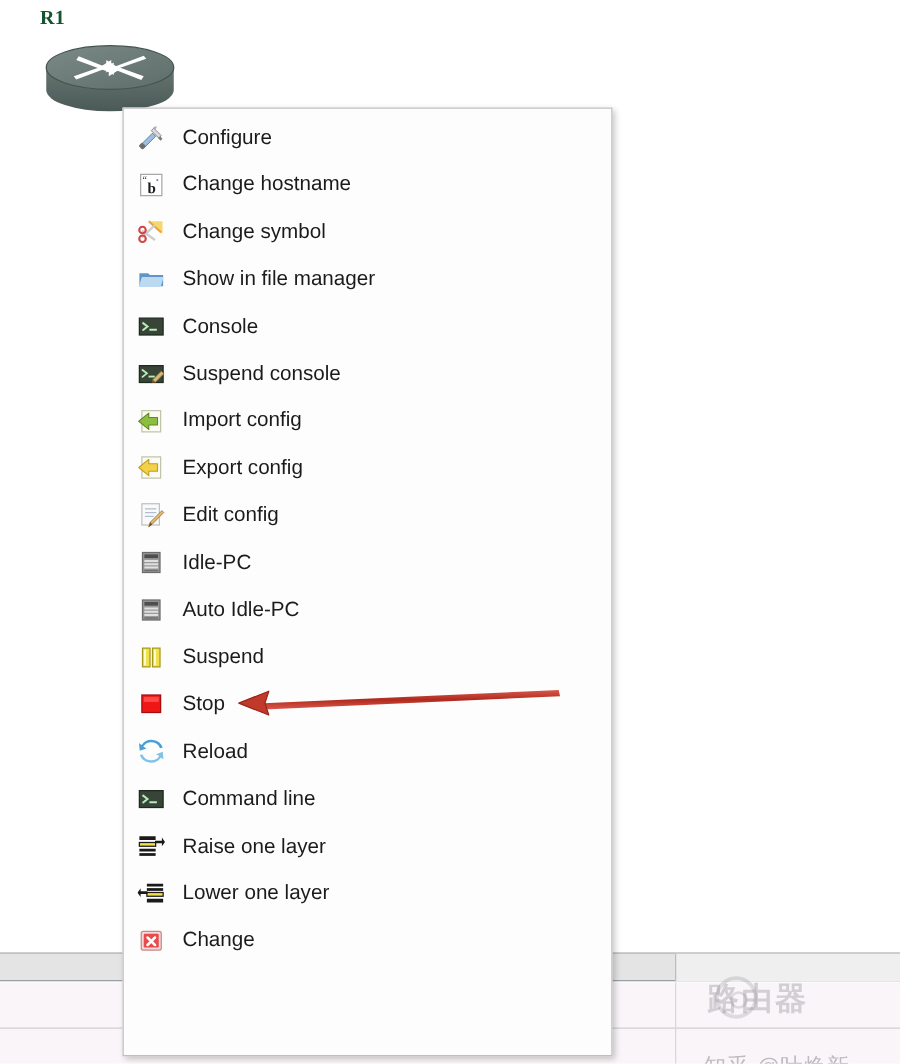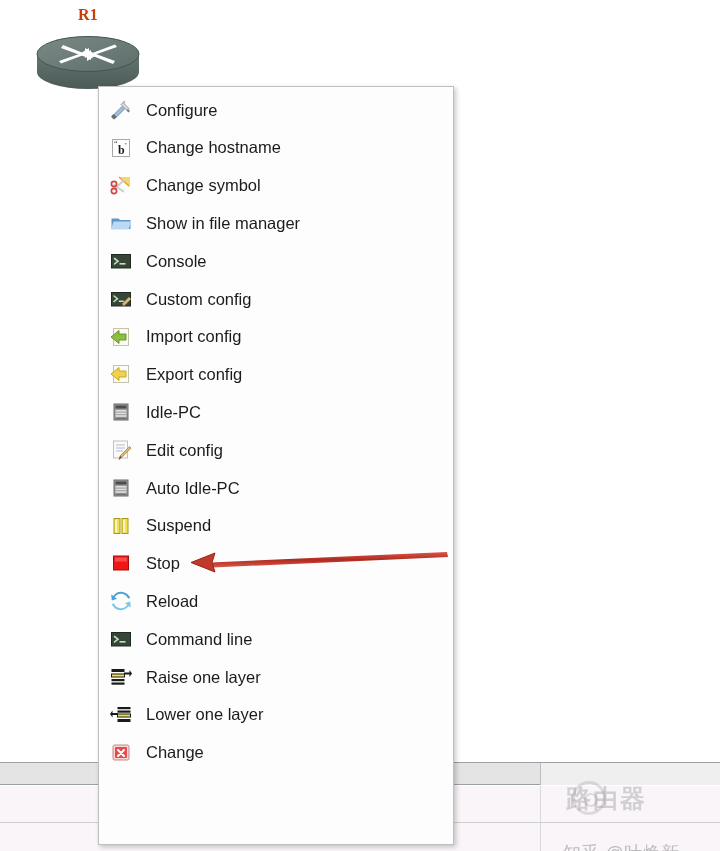--- a/index.html
+++ b/index.html
@@ -30,25 +30,24 @@
     left: 32px;
     top: 6px;
     width: 112px;
     height: 84px;
   }
   #router-label {
     position: absolute;
     left: 0;
     top: 0;
     width: 112px;
-    text-align: center;
     font-family: "Liberation Serif", serif;
     font-weight: bold;
     font-size: 16px;
-    color: #c2410c;
+    color: #14532d;
     letter-spacing: .3px;
   }
   #router-symbol {
     position: absolute;
     left: 1px;
     top: 22px;
     width: 110px;
     height: 62px;
   }
 
@@ -100,21 +99,21 @@
     width: 1px;
     height: 65px;
     background: #d8d8d8;
   }
 
   
   #context-menu {
     position: absolute;
     left: 98px;
     top: 86px;
-    width: 356px;
+    width: 392px;
     height: 759px;
     background: #fdfdfd;
     border: 1px solid #bfbfbf;
     box-shadow: 2px 2px 5px rgba(0,0,0,.22);
     box-sizing: border-box;
     padding: 4px 0 4px 0;
     z-index: 20;
   }
   .menu-item {
     display: flex;
@@ -302,21 +301,21 @@
     <div class="menu-item">
       <span class="mi-icon">
         <svg width="22" height="22" viewBox="0 0 22 22">
           <rect x="1.5" y="4.5" width="19" height="13.5" fill="#394439" stroke="#1f2a1f" stroke-width="1"></rect>
           <path d="M4 8 L7.5 10.7 L4 13.5" stroke="#b9eab9" stroke-width="1.5" fill="none" stroke-linecap="round"></path>
           <rect x="8.8" y="12.5" width="5" height="1.5" fill="#b9eab9"></rect>
           <path d="M12 16 L19 9 L21 11 L14 18 Z" fill="#d9b97a" stroke="#9b7c3d" stroke-width=".7"></path>
           <path d="M11.2 18.6 L12.2 15.8 L14 17.6 Z" fill="#6e5a2c"></path>
         </svg>
       </span>
-      <span class="mi-label">Custom config</span>
+      <span class="mi-label">Suspend console</span>
     </div>
 
 
     <div class="menu-item">
       <span class="mi-icon">
         <svg width="22" height="22" viewBox="0 0 22 22">
           <rect x="3.5" y="2.5" width="15" height="17" fill="#fbfbf4" stroke="#c3c3ae" stroke-width="1"></rect>
           <path d="M1 11 L9 4.5 L9 8 L16 8 L16 14 L9 14 L9 17.5 Z" fill="#8cbf3f" stroke="#5f8c22" stroke-width=".9" stroke-linejoin="round"></path>
         </svg>
       </span>
@@ -324,50 +323,50 @@
     </div>
 
     <div class="menu-item">
       <span class="mi-icon">
         <svg width="22" height="22" viewBox="0 0 22 22">
           <rect x="3.5" y="2.5" width="15" height="17" fill="#fbfbf4" stroke="#c3c3ae" stroke-width="1"></rect>
           <path d="M1 11 L9 4.5 L9 8 L16 8 L16 14 L9 14 L9 17.5 Z" fill="#f2d24b" stroke="#c49f17" stroke-width=".9" stroke-linejoin="round"></path>
         </svg>
       </span>
       <span class="mi-label">Export config</span>
-    </div>
-
-    <div class="menu-item">
-      <span class="mi-icon">
-        <svg width="22" height="22" viewBox="0 0 22 22">
-          <rect x="4" y="3" width="14" height="16" fill="#9a9a9a" stroke="#6b6b6b" stroke-width="1"></rect>
-          <rect x="5.5" y="4.5" width="11" height="3" fill="#4d4d4d"></rect>
-          <rect x="5.5" y="9" width="11" height="1.6" fill="#e0e0e0"></rect>
-          <rect x="5.5" y="11.6" width="11" height="1.6" fill="#e0e0e0"></rect>
-          <rect x="5.5" y="14.2" width="11" height="1.6" fill="#e0e0e0"></rect>
-          <rect x="5.5" y="16.8" width="11" height="1.2" fill="#707070"></rect>
-        </svg>
-      </span>
-      <span class="mi-label">Idle-PC</span>
     </div>
 
     <div class="menu-item">
       <span class="mi-icon">
         <svg width="22" height="22" viewBox="0 0 22 22">
           <rect x="3.5" y="2" width="14" height="17" fill="#fafafa" stroke="#c0c0c0" stroke-width="1"></rect>
           <g stroke="#aebdcf" stroke-width="1">
             <line x1="6" y1="6" x2="15" y2="6"></line>
             <line x1="6" y1="9" x2="15" y2="9"></line>
             <line x1="6" y1="12" x2="13" y2="12"></line>
           </g>
           <path d="M9 20.5 L10.2 16.8 L19.5 7.5 L21 9 L11.8 18.3 Z" fill="#e0b878" stroke="#a8813c" stroke-width=".8"></path>
           <path d="M9 20.5 L10.2 16.8 L11.8 18.3 Z" fill="#6d5526"></path>
         </svg>
       </span>
       <span class="mi-label">Edit config</span>
+    </div>
+
+    <div class="menu-item">
+      <span class="mi-icon">
+        <svg width="22" height="22" viewBox="0 0 22 22">
+          <rect x="4" y="3" width="14" height="16" fill="#9a9a9a" stroke="#6b6b6b" stroke-width="1"></rect>
+          <rect x="5.5" y="4.5" width="11" height="3" fill="#4d4d4d"></rect>
+          <rect x="5.5" y="9" width="11" height="1.6" fill="#e0e0e0"></rect>
+          <rect x="5.5" y="11.6" width="11" height="1.6" fill="#e0e0e0"></rect>
+          <rect x="5.5" y="14.2" width="11" height="1.6" fill="#e0e0e0"></rect>
+          <rect x="5.5" y="16.8" width="11" height="1.2" fill="#707070"></rect>
+        </svg>
+      </span>
+      <span class="mi-label">Idle-PC</span>
     </div>
 
     <div class="menu-item">
       <span class="mi-icon">
         <svg width="22" height="22" viewBox="0 0 22 22">
           <rect x="4" y="3" width="14" height="16" fill="#9a9a9a" stroke="#6b6b6b" stroke-width="1"></rect>
           <rect x="5.5" y="4.5" width="11" height="3" fill="#4d4d4d"></rect>
           <rect x="5.5" y="9" width="11" height="1.6" fill="#e0e0e0"></rect>
           <rect x="5.5" y="11.6" width="11" height="1.6" fill="#e0e0e0"></rect>
           <rect x="5.5" y="14.2" width="11" height="1.6" fill="#e0e0e0"></rect>

